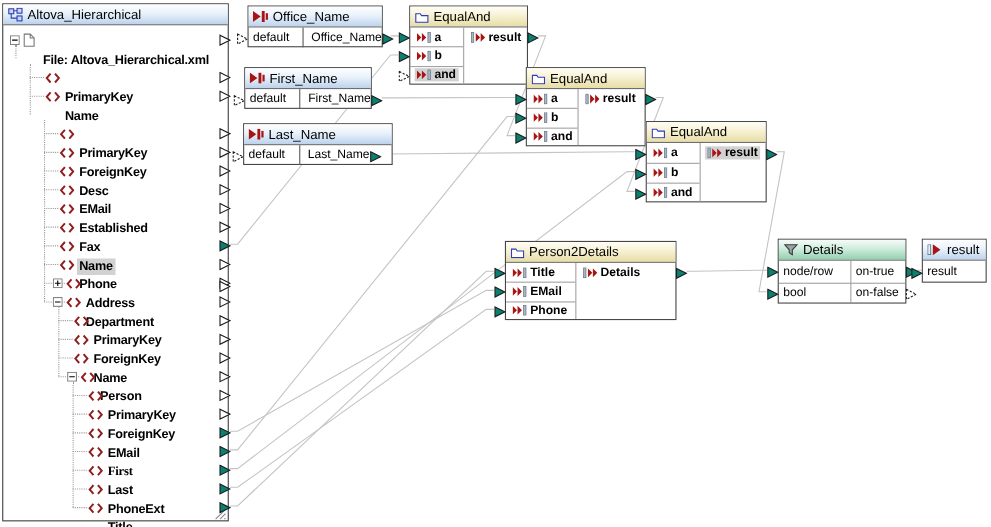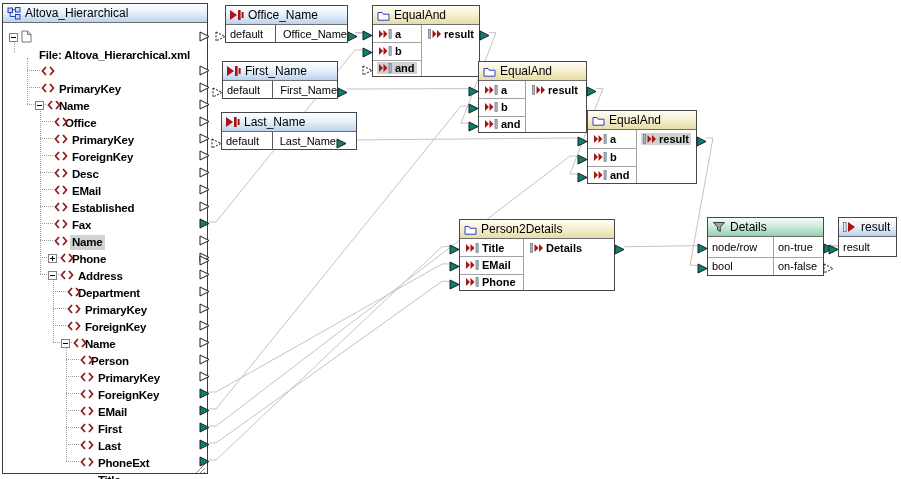--- a/index.html
+++ b/index.html
@@ -100,35 +100,20 @@
           <div class="hstub" style="left: 23.5px; width: 13.5px;"></div>
           <span class="ticon" style="left: 38px; top: 4px;"><svg width="14" height="10" viewBox="0 0 14 10">
               <path d="M5,1 L1.5,5 L5,9" fill="none" stroke="#8f1f1f" stroke-width="1.8"></path>
               <path d="M9,1 L12.5,5 L9,9" fill="none" stroke="#8f1f1f" stroke-width="1.8"></path>
             </svg></span>
           <span class="lbl" style="left: 54px;">Name</span>
           <span class="arr" style="left: 196px; top: 3px;"><svg width="11" height="11" viewBox="0 0 11 11">
               <path d="M1,1 L10,5.5 L1,10 Z" fill="#ffffff" stroke="#1c1c1c" stroke-width="1"></path>
             </svg></span>
         </div>
-        <div class="trow" style="top: 72.5px;">
-          <div class="hstub" style="left: 23.5px; width: 19.5px;"></div>
-          <span class="texp" style="left: 32px;"><svg width="9" height="9" viewBox="0 0 9 9">
-              <rect x="0.5" y="0.5" width="8" height="8" fill="#fff" stroke="#828282"></rect>
-              <line x1="2" y1="4.5" x2="7" y2="4.5" stroke="#000"></line>
-            </svg></span>
-          <span class="ticon" style="left: 44px; top: 4px;"><svg width="14" height="10" viewBox="0 0 14 10">
-              <path d="M5,1 L1.5,5 L5,9" fill="none" stroke="#8f1f1f" stroke-width="1.8"></path>
-              <path d="M9,1 L12.5,5 L9,9" fill="none" stroke="#8f1f1f" stroke-width="1.8"></path>
-            </svg></span>
-          <span class="lbl" style="left: 60px;">Office</span>
-          <span class="arr" style="left: 196px; top: 3px;"><svg width="11" height="11" viewBox="0 0 11 11">
-              <path d="M1,1 L10,5.5 L1,10 Z" fill="#ffffff" stroke="#1c1c1c" stroke-width="1"></path>
-            </svg></span>
-        </div>
         <div class="trow" style="top: 89.5px;">
           <div class="hstub" style="left: 36.5px; width: 13.5px;"></div>
           <span class="ticon" style="left: 51px; top: 4px;"><svg width="14" height="10" viewBox="0 0 14 10">
               <path d="M5,1 L1.5,5 L5,9" fill="none" stroke="#8f1f1f" stroke-width="1.8"></path>
               <path d="M9,1 L12.5,5 L9,9" fill="none" stroke="#8f1f1f" stroke-width="1.8"></path>
             </svg></span>
           <span class="lbl" style="left: 67px;">PrimaryKey</span>
           <span class="arr" style="left: 196px; top: 3px;"><svg width="11" height="11" viewBox="0 0 11 11">
               <path d="M1,1 L10,5.5 L1,10 Z" fill="#ffffff" stroke="#1c1c1c" stroke-width="1"></path>
             </svg></span>
@@ -322,21 +307,21 @@
           <span class="arr" style="left: 196px; top: 3px;"><svg width="11" height="11" viewBox="0 0 11 11">
               <path d="M1,1 L10,5.5 L1,10 Z" fill="#0a8170" stroke="#1c1c1c" stroke-width="1"></path>
             </svg></span>
         </div>
         <div class="trow" style="top: 378.5px;">
           <div class="hstub" style="left: 62.5px; width: 13.5px;"></div>
           <span class="ticon" style="left: 77px; top: 4px;"><svg width="14" height="10" viewBox="0 0 14 10">
               <path d="M5,1 L1.5,5 L5,9" fill="none" stroke="#8f1f1f" stroke-width="1.8"></path>
               <path d="M9,1 L12.5,5 L9,9" fill="none" stroke="#8f1f1f" stroke-width="1.8"></path>
             </svg></span>
-          <span class="lbl" style="left: 93px;">First</span>
+          <span class="lbl" style="left: 93px; font-family: Liberation Serif, serif;">First</span>
           <span class="arr" style="left: 196px; top: 3px;"><svg width="11" height="11" viewBox="0 0 11 11">
               <path d="M1,1 L10,5.5 L1,10 Z" fill="#0a8170" stroke="#1c1c1c" stroke-width="1"></path>
             </svg></span>
         </div>
         <div class="trow" style="top: 412.5px;">
           <div class="hstub" style="left: 62.5px; width: 13.5px;"></div>
           <span class="ticon" style="left: 77px; top: 4px;"><svg width="14" height="10" viewBox="0 0 14 10">
               <path d="M5,1 L1.5,5 L5,9" fill="none" stroke="#8f1f1f" stroke-width="1.8"></path>
               <path d="M9,1 L12.5,5 L9,9" fill="none" stroke="#8f1f1f" stroke-width="1.8"></path>
             </svg></span>

